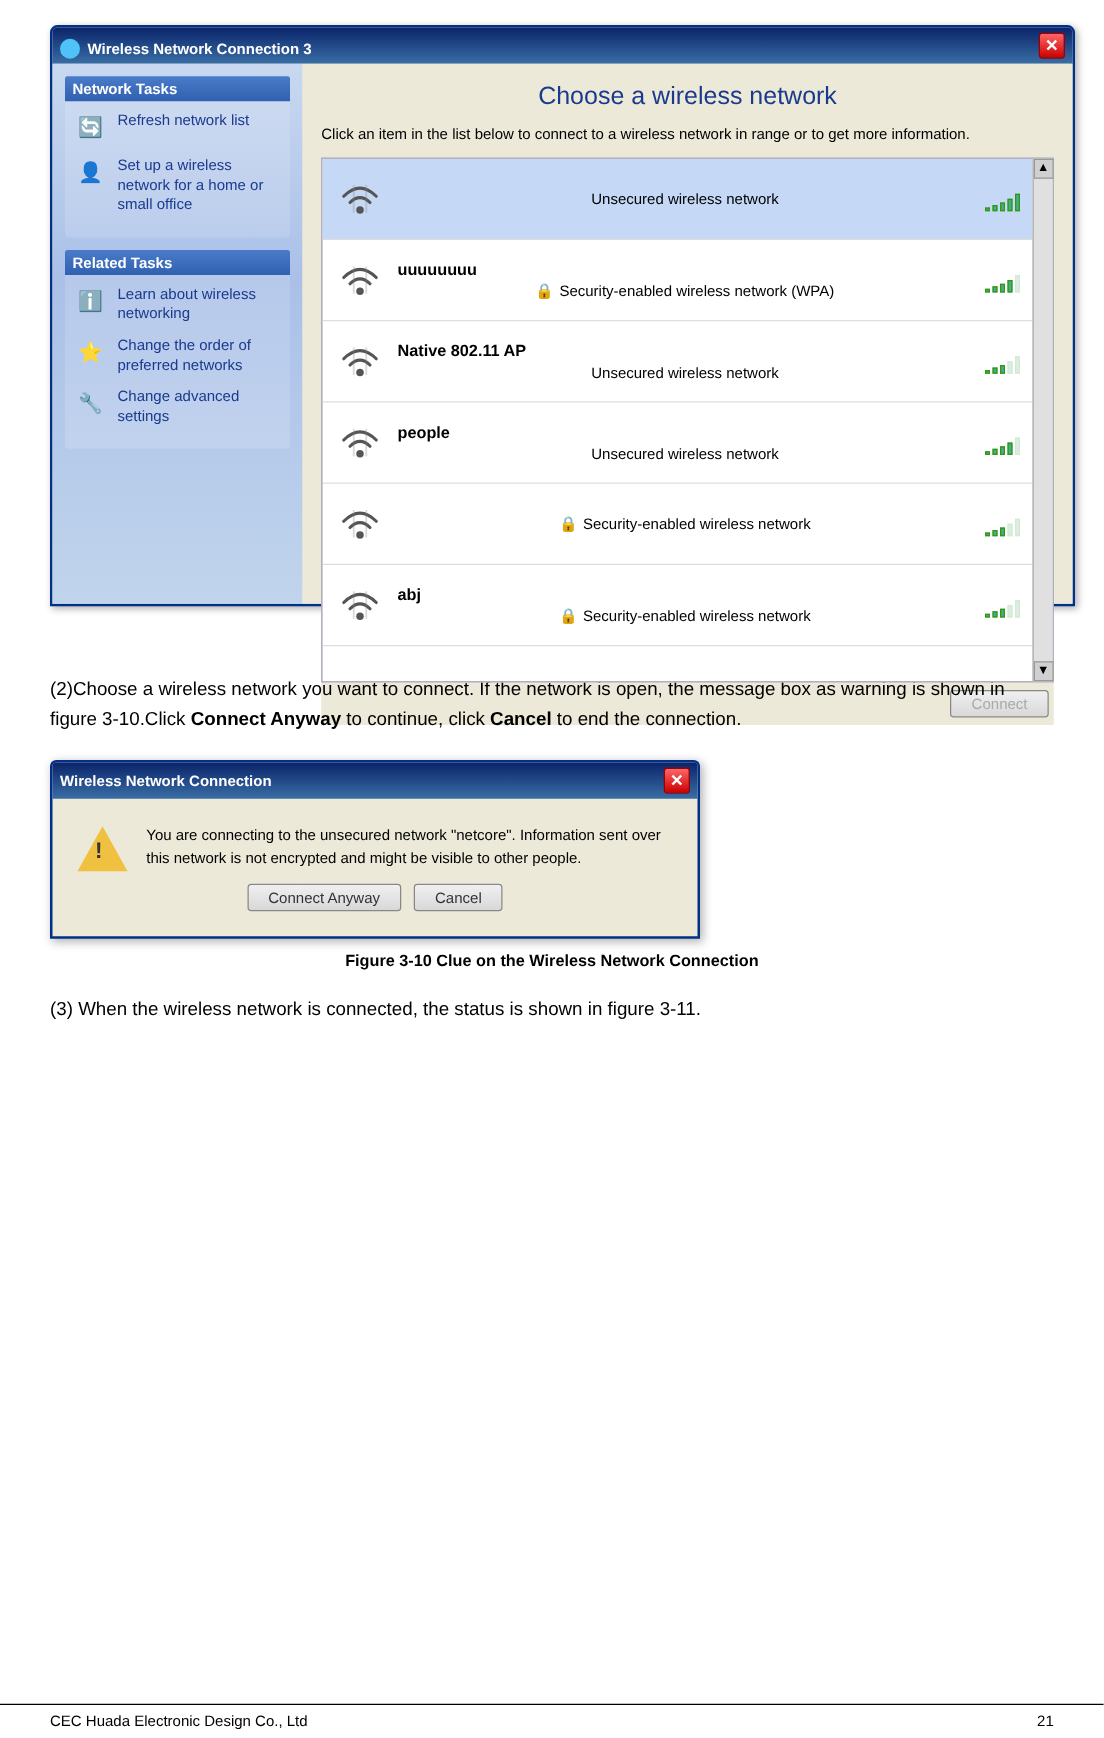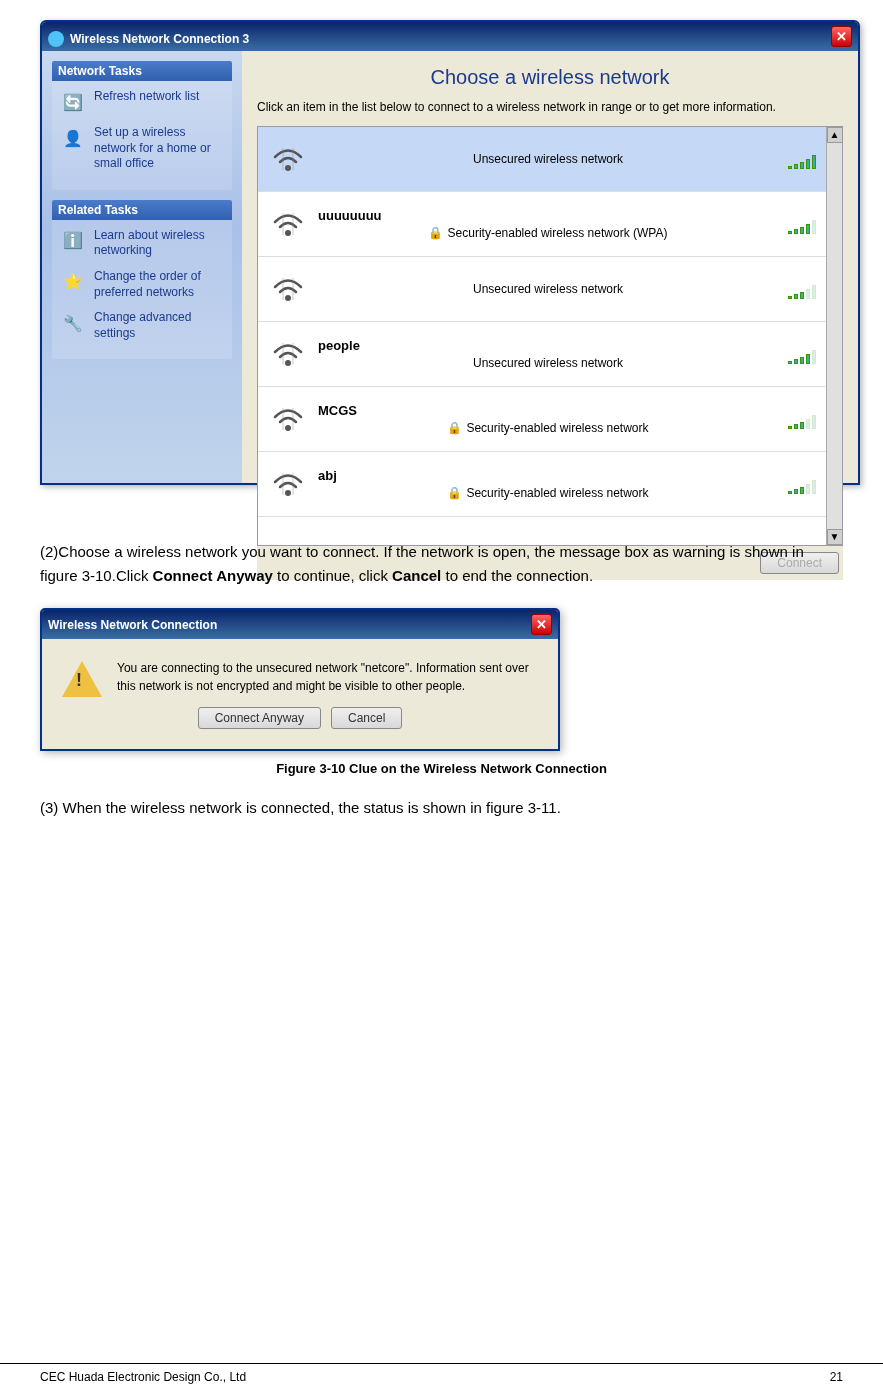--- a/index.html
+++ b/index.html
@@ -502,20 +502,21 @@
       <div class="wifi-icon">
         <svg width="38" height="38" viewBox="0 0 38 38">
           <circle cx="19" cy="28" r="3" fill="#555"></circle>
           <path d="M11,22 Q19,14 27,22" stroke="#555" stroke-width="2.5" fill="none" stroke-linecap="round"></path>
           <path d="M6,17 Q19,4 32,17" stroke="#555" stroke-width="2.5" fill="none" stroke-linecap="round"></path>
           <line x1="14" y1="8" x2="14" y2="30" stroke="#888" stroke-width="1.5" opacity="0.3"></line>
           <line x1="24" y1="8" x2="24" y2="30" stroke="#888" stroke-width="1.5" opacity="0.3"></line>
         </svg>
       </div>
       <div class="network-info">
+        <div class="network-name" style="font-weight:900">Native 802.11 AP</div>
         <div class="network-security">
 
           <span>Unsecured wireless network</span>
         </div>
       </div>
       <div class="signal-bars">
                   <span style="height:3px;opacity:1"></span>
                   <span style="height:5px;opacity:1"></span>
                   <span style="height:7px;opacity:1"></span>
                   <span style="height:10px;opacity:0.2"></span>
@@ -551,21 +552,20 @@
       <div class="wifi-icon">
         <svg width="38" height="38" viewBox="0 0 38 38">
           <circle cx="19" cy="28" r="3" fill="#555"></circle>
           <path d="M11,22 Q19,14 27,22" stroke="#555" stroke-width="2.5" fill="none" stroke-linecap="round"></path>
           <path d="M6,17 Q19,4 32,17" stroke="#555" stroke-width="2.5" fill="none" stroke-linecap="round"></path>
           <line x1="14" y1="8" x2="14" y2="30" stroke="#888" stroke-width="1.5" opacity="0.3"></line>
           <line x1="24" y1="8" x2="24" y2="30" stroke="#888" stroke-width="1.5" opacity="0.3"></line>
         </svg>
       </div>
       <div class="network-info">
-        <div class="network-name" style="">MCGS</div>
         <div class="network-security">
           <span class="lock-icon">🔒</span>
           <span>Security-enabled wireless network</span>
         </div>
       </div>
       <div class="signal-bars">
                   <span style="height:3px;opacity:1"></span>
                   <span style="height:5px;opacity:1"></span>
                   <span style="height:7px;opacity:1"></span>
                   <span style="height:10px;opacity:0.2"></span>

